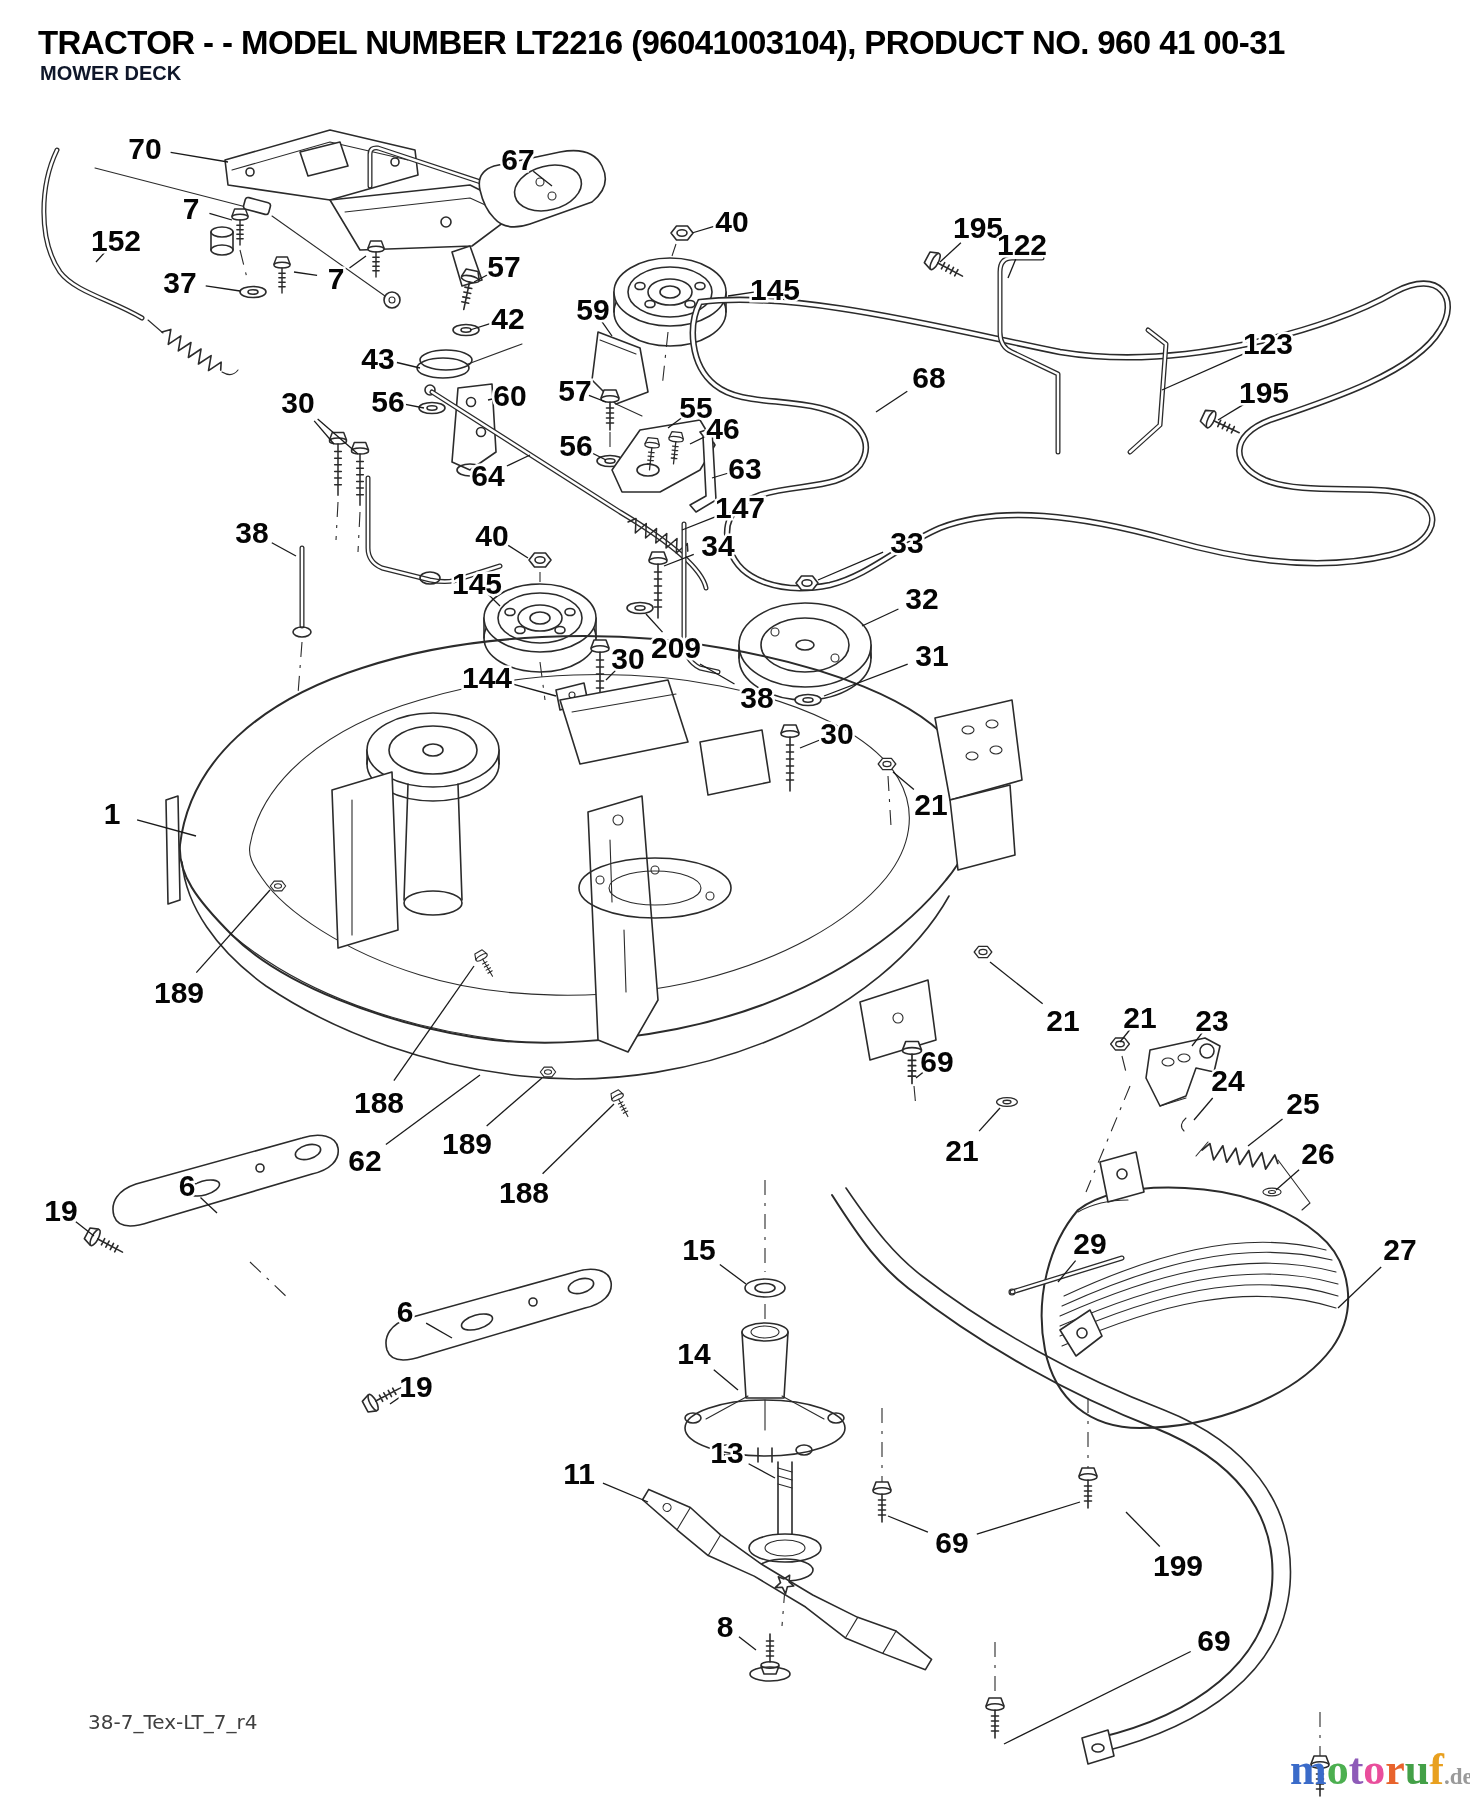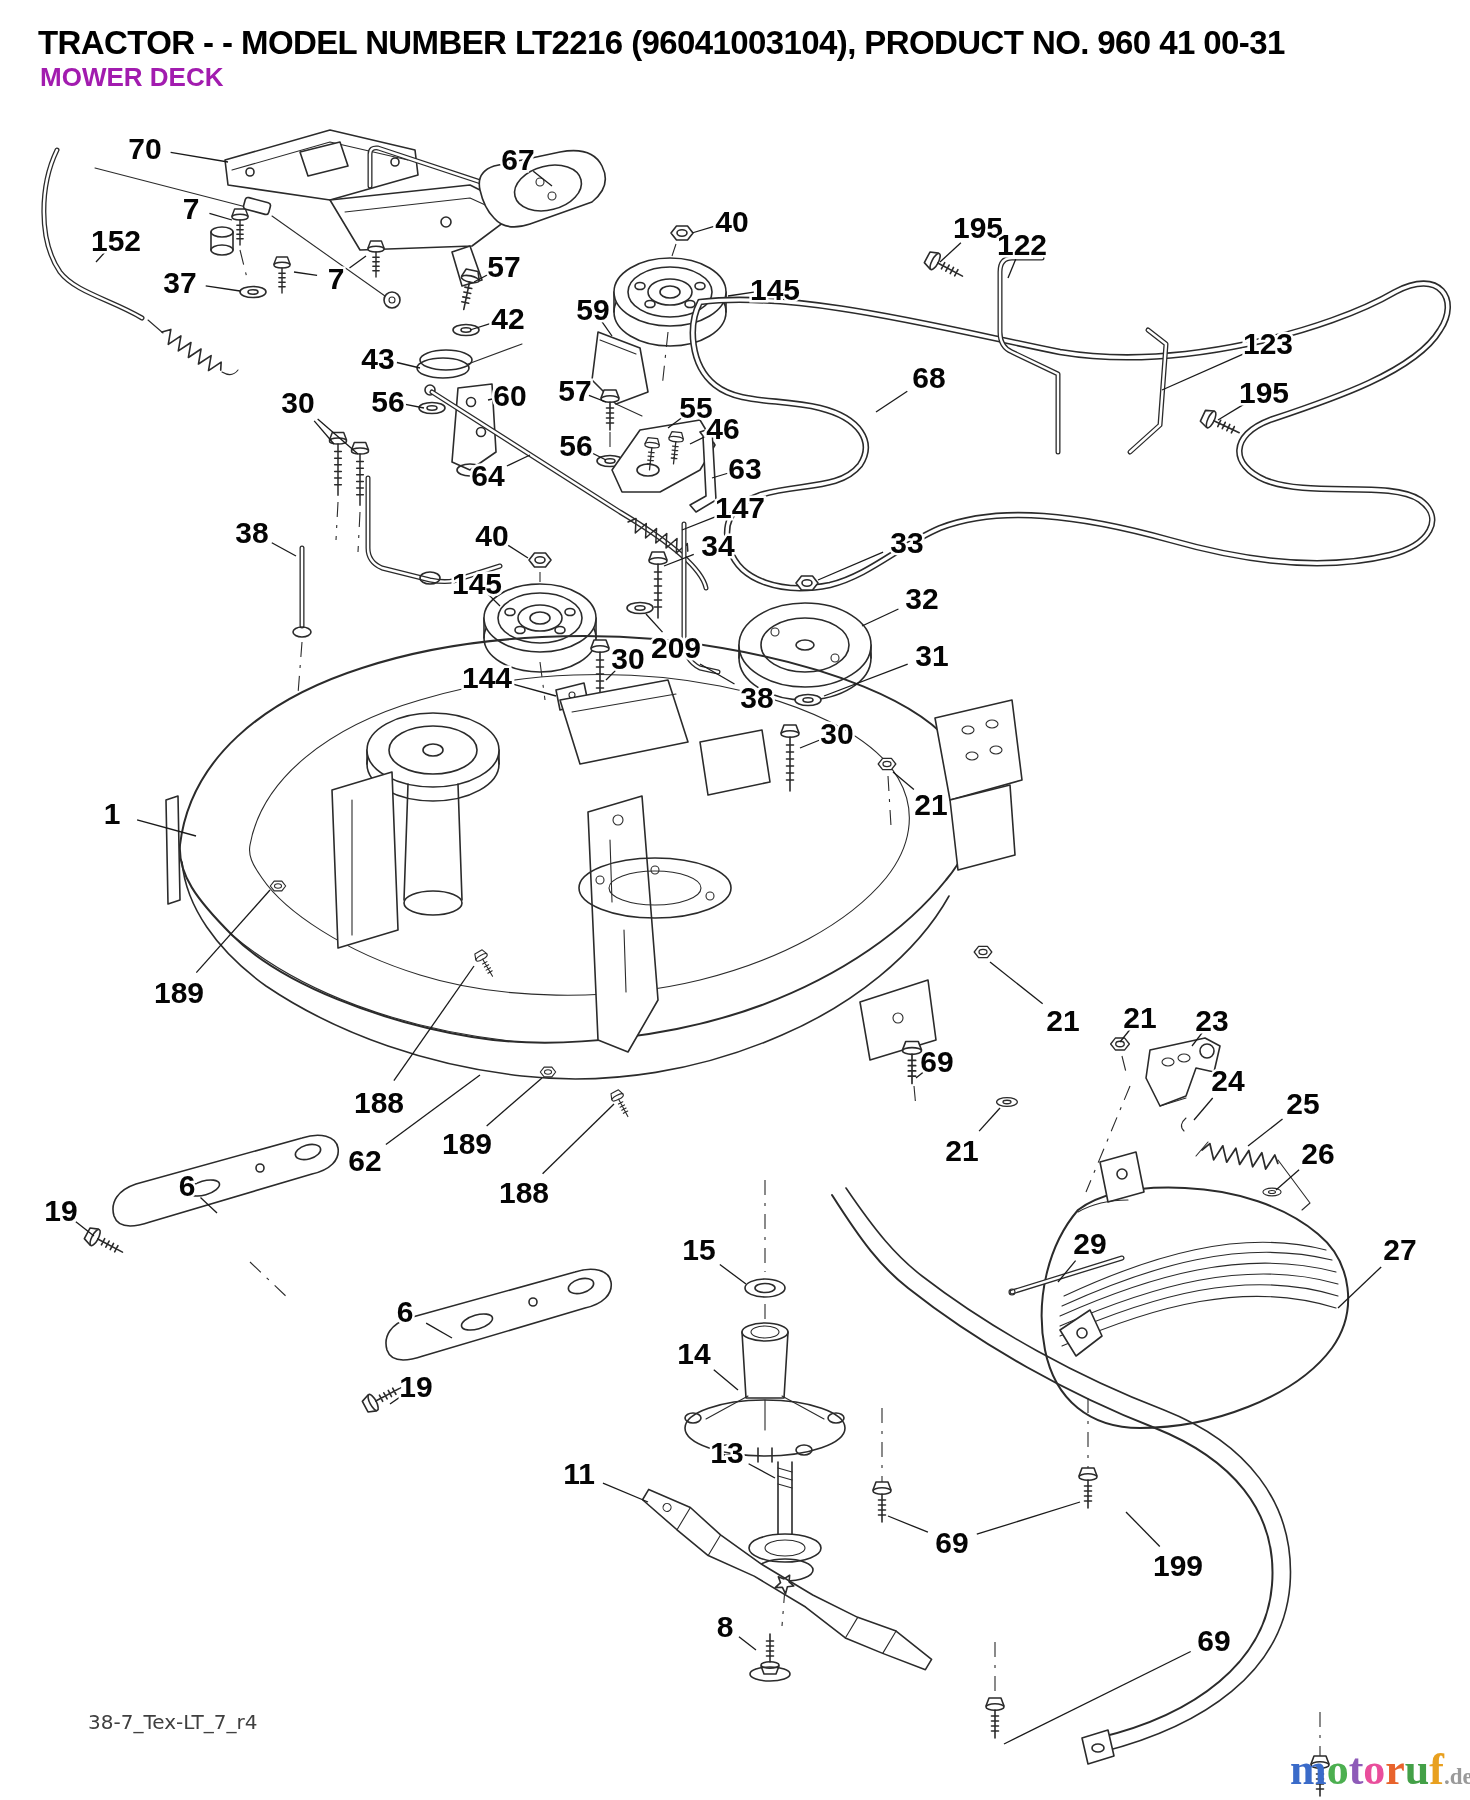--- a/index.html
+++ b/index.html
@@ -1,20 +1,20 @@
 <!DOCTYPE html>
 <html><head>
 <meta charset="utf-8">
 <style>
   html,body{margin:0;padding:0;background:#fff;}
   .page{position:relative;width:1470px;height:1800px;background:#ffffff;overflow:hidden;
         font-family:"Liberation Sans",sans-serif;}
   .title{position:absolute;left:38px;top:24px;font-size:33px;font-weight:700;color:#000;
          letter-spacing:-0.6px;white-space:nowrap;}
-  .subtitle{position:absolute;left:40px;top:62px;font-size:26px;font-weight:700;color:#a21caf;}
+  .subtitle{position:absolute;left:40px;top:62px;font-size:20px;font-weight:700;color:#0f172a;}
   svg.art{position:absolute;left:0;top:0;}
   .ln{fill:none;stroke:#2b2b2b;stroke-width:1.6;stroke-linecap:round;stroke-linejoin:round;}
   .thin{stroke-width:1.1;}
   .wht{fill:#ffffff;}
   .axis{fill:none;stroke:#2b2b2b;stroke-width:1.1;stroke-dasharray:15 8 3 8;}
   .belt{fill:none;stroke:#2b2b2b;stroke-width:6.5;stroke-linecap:round;}
   .belt2{fill:none;stroke:#ffffff;stroke-width:3.4;stroke-linecap:round;}
   .rod{fill:none;stroke:#2b2b2b;stroke-width:5;stroke-linecap:round;stroke-linejoin:round;}
   .rod2{fill:none;stroke:#ffffff;stroke-width:2.4;stroke-linecap:round;stroke-linejoin:round;}
   .leader{stroke:#1a1a1a;stroke-width:1.3;}

